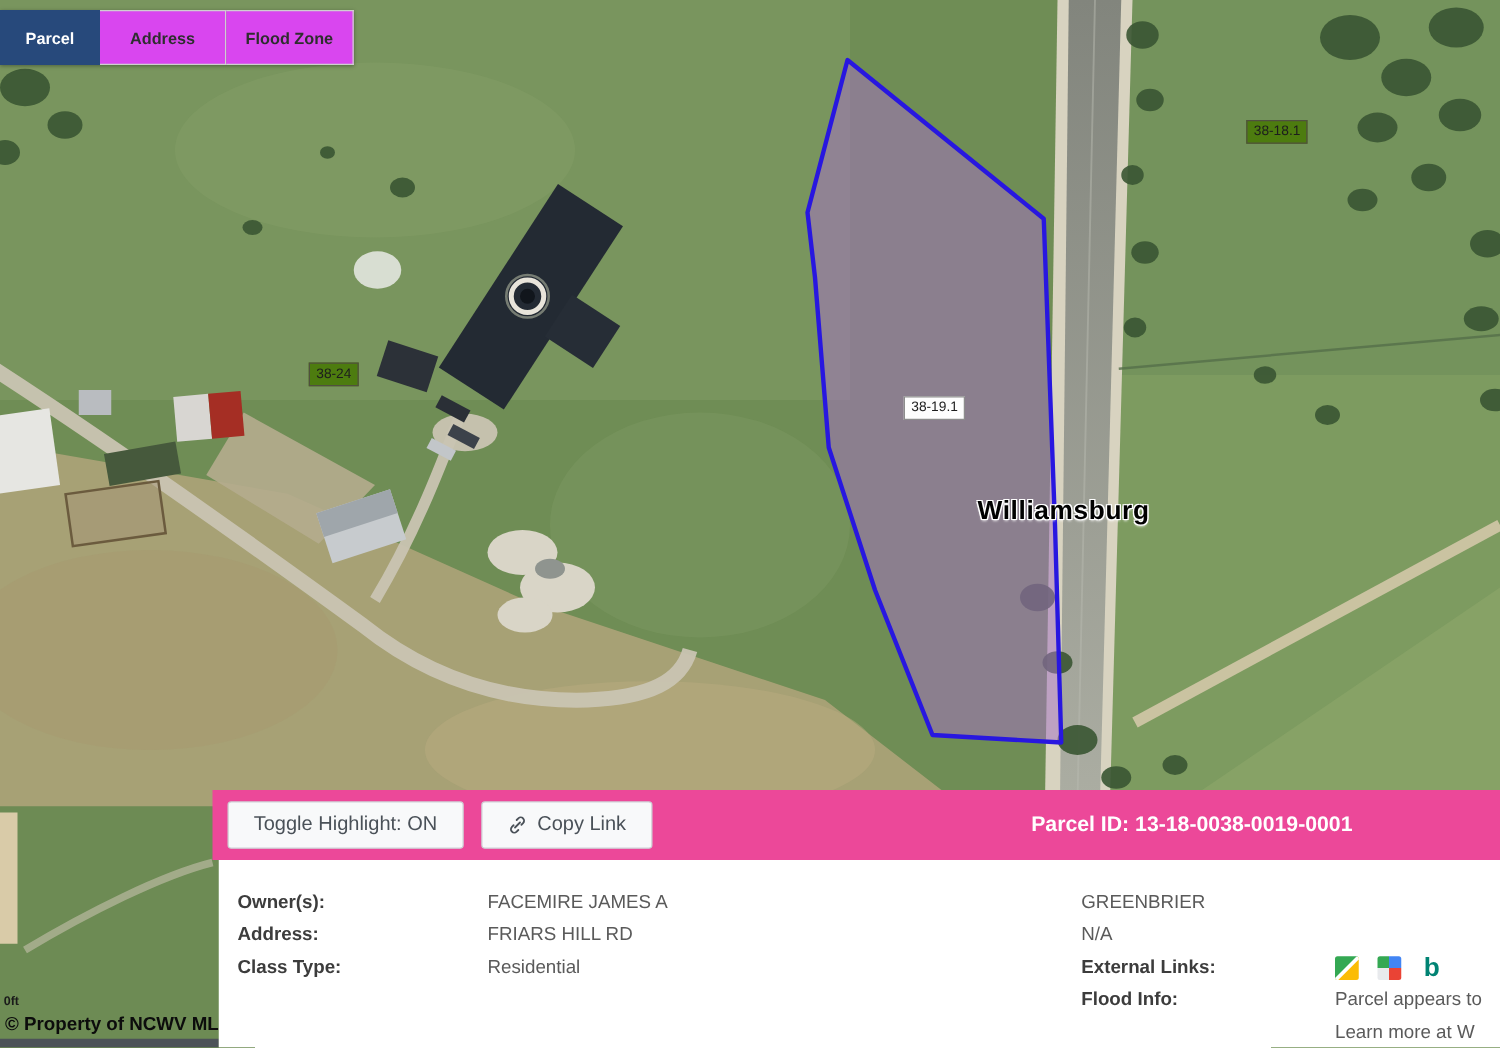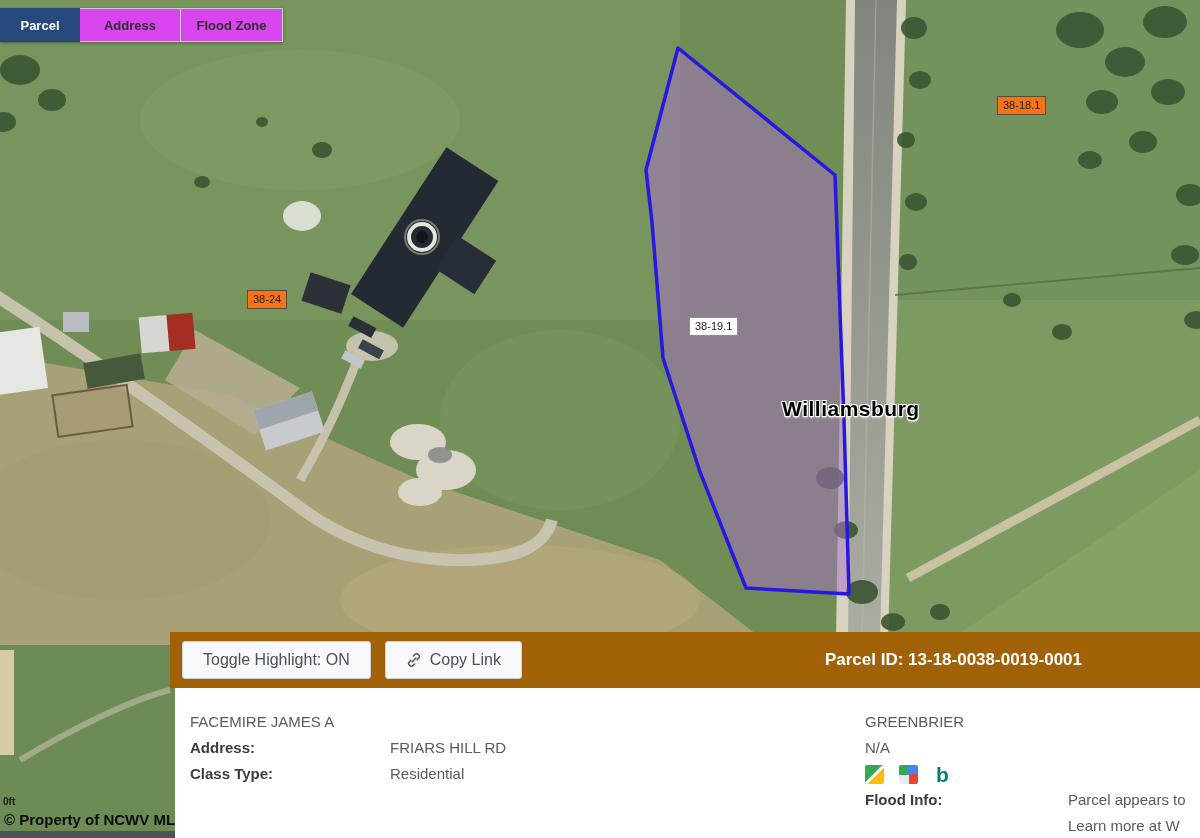--- a/index.html
+++ b/index.html
@@ -5,46 +5,46 @@
   html,body{margin:0;padding:0;}
   body{
     width:1200px;height:838px;position:relative;overflow:hidden;
     font-family:"Liberation Sans",sans-serif;background:#6f8d55;
   }
   
   #map{position:absolute;inset:0;}
   #map svg{display:block;width:1200px;height:838px;}
   .map-tag{
     position:absolute;font-size:11px;line-height:13px;padding:2px 5px;
-    background:#f97316;border:1px solid #50503e;color:#1d1d1d;white-space:nowrap;
+    background:#4d7c0f;border:1px solid #50503e;color:#1d1d1d;white-space:nowrap;
   }
   .map-tag.white{background:#fdfdfd;border-color:#8d8d8d;}
   #place-label{
     position:absolute;left:782px;top:397px;font-size:21px;font-weight:600;
     color:#000000;letter-spacing:.5px;
     text-shadow:-1px -1px 0 #fff,1px -1px 0 #fff,-1px 1px 0 #fff,1px 1px 0 #fff,0 2px 2px rgba(255,255,255,.8);
   }
   #map-scale{position:absolute;left:3px;top:796px;font-size:10px;font-weight:bold;color:#1a1a1a;}
   #map-copyright{position:absolute;left:4px;top:811px;font-size:15px;font-weight:bold;color:#0c0c0c;}
   #bottom-strip{position:absolute;left:0;top:831px;width:175px;height:7px;background:#4c5258;}
   
-  #tabs{position:absolute;left:0;top:8px;display:flex;height:34px;box-shadow:0 1px 3px rgba(0,0,0,.35);justify-content:space-between;}
+  #tabs{position:absolute;left:0;top:8px;display:flex;height:44px;box-shadow:0 1px 3px rgba(0,0,0,.35);justify-content:space-between;}
   .tab{
     display:flex;align-items:center;justify-content:center;
     font-size:13px;font-weight:700;cursor:pointer;background:#d946ef;color:#2e2e2e;
     border:1px solid #cfcfcf;border-left:none;box-sizing:border-box;
   }
   .tab.active{background:#27497b;color:#ffffff;border:none;}
   .tab.t1{width:80px;}
   .tab.t2{width:101px;}
   .tab.t3{width:102px;}
   
   #toolbar{
     position:absolute;left:170px;top:632px;width:1030px;height:56px;
-    background:#a16207;display:flex;align-items:center;padding-left:12px;box-sizing:border-box;
+    background:#ec4899;display:flex;align-items:center;padding-left:12px;box-sizing:border-box;
   }
   .tb-btn{
     display:flex;align-items:center;gap:8px;background:#f8f9fa;border:1px solid #ced2d6;
     border-radius:3px;color:#4a5158;font-size:16px;font-family:"Liberation Sans",sans-serif;
     padding:9px 20px;cursor:pointer;
   }
   .tb-btn + .tb-btn{margin-left:14px;}
   #parcel-id{margin-left:auto;margin-right:118px;color:#ffffff;font-size:17px;font-weight:700;white-space:nowrap;}
   
   #panel{
@@ -179,21 +179,21 @@
     <g transform="rotate(-8 92 411)">
       <rect x="55" y="390" width="75" height="42" fill="#a59877" opacity=".55"></rect>
       <rect x="55" y="390" width="75" height="42" fill="none" stroke="#6b5b3e" stroke-width="2"></rect>
     </g>
 
     <polygon points="678,48 835,175 844,420 849,594 746,588 700,472 663,358 652,222 646,170" fill="rgba(165,115,195,0.52)" stroke="#2817e0" stroke-width="3.5" stroke-linejoin="round"></polygon>
   </svg>
 
   <div class="map-tag" style="left:997px;top:96px;">38-18.1</div>
   <div class="map-tag" style="left:247px;top:290px;">38-24</div>
-  <div class="map-tag white" style="left:689px;top:317px;">38-19.1</div>
+  <div class="map-tag white" style="left:723px;top:317px;">38-19.1</div>
   <div id="place-label">Williamsburg</div>
   <div id="map-scale">0ft</div>
   <div id="map-copyright">© Property of NCWV MLS</div>
   <div id="bottom-strip"></div>
 </div>
 
 <div id="tabs">
   <div class="tab t1 active">Parcel</div>
   <div class="tab t2">Address</div>
   <div class="tab t3">Flood Zone</div>
@@ -212,39 +212,41 @@
       </svg>
     </span>
     <span>Copy Link</span>
   </button>
   <span id="parcel-id">Parcel ID: 13-18-0038-0019-0001</span>
 </div>
 
 <div id="panel">
   <div class="col-left">
     <div class="drow">
+      <span class="lbl">Owner(s):</span>
       <span class="val">FACEMIRE JAMES A</span>
     </div>
     <div class="drow">
       <span class="lbl">Address:</span>
       <span class="val">FRIARS HILL RD</span>
     </div>
     <div class="drow">
       <span class="lbl">Class Type:</span>
       <span class="val">Residential</span>
     </div>
   </div>
   <div class="col-right">
     <div class="drow">
       <span class="val">GREENBRIER</span>
     </div>
     <div class="drow">
       <span class="val">N/A</span>
     </div>
     <div class="drow">
+      <span class="lbl">External Links:</span>
       <span class="icon-row">
         <span class="ext-icon dirs"></span>
         <span class="ext-icon gmap"></span>
         <span class="bing-icon">b</span>
       </span>
     </div>
     <div class="drow">
       <span class="lbl">Flood Info:</span>
       <span class="val">
         <div class="flood-line">Parcel appears to</div>

